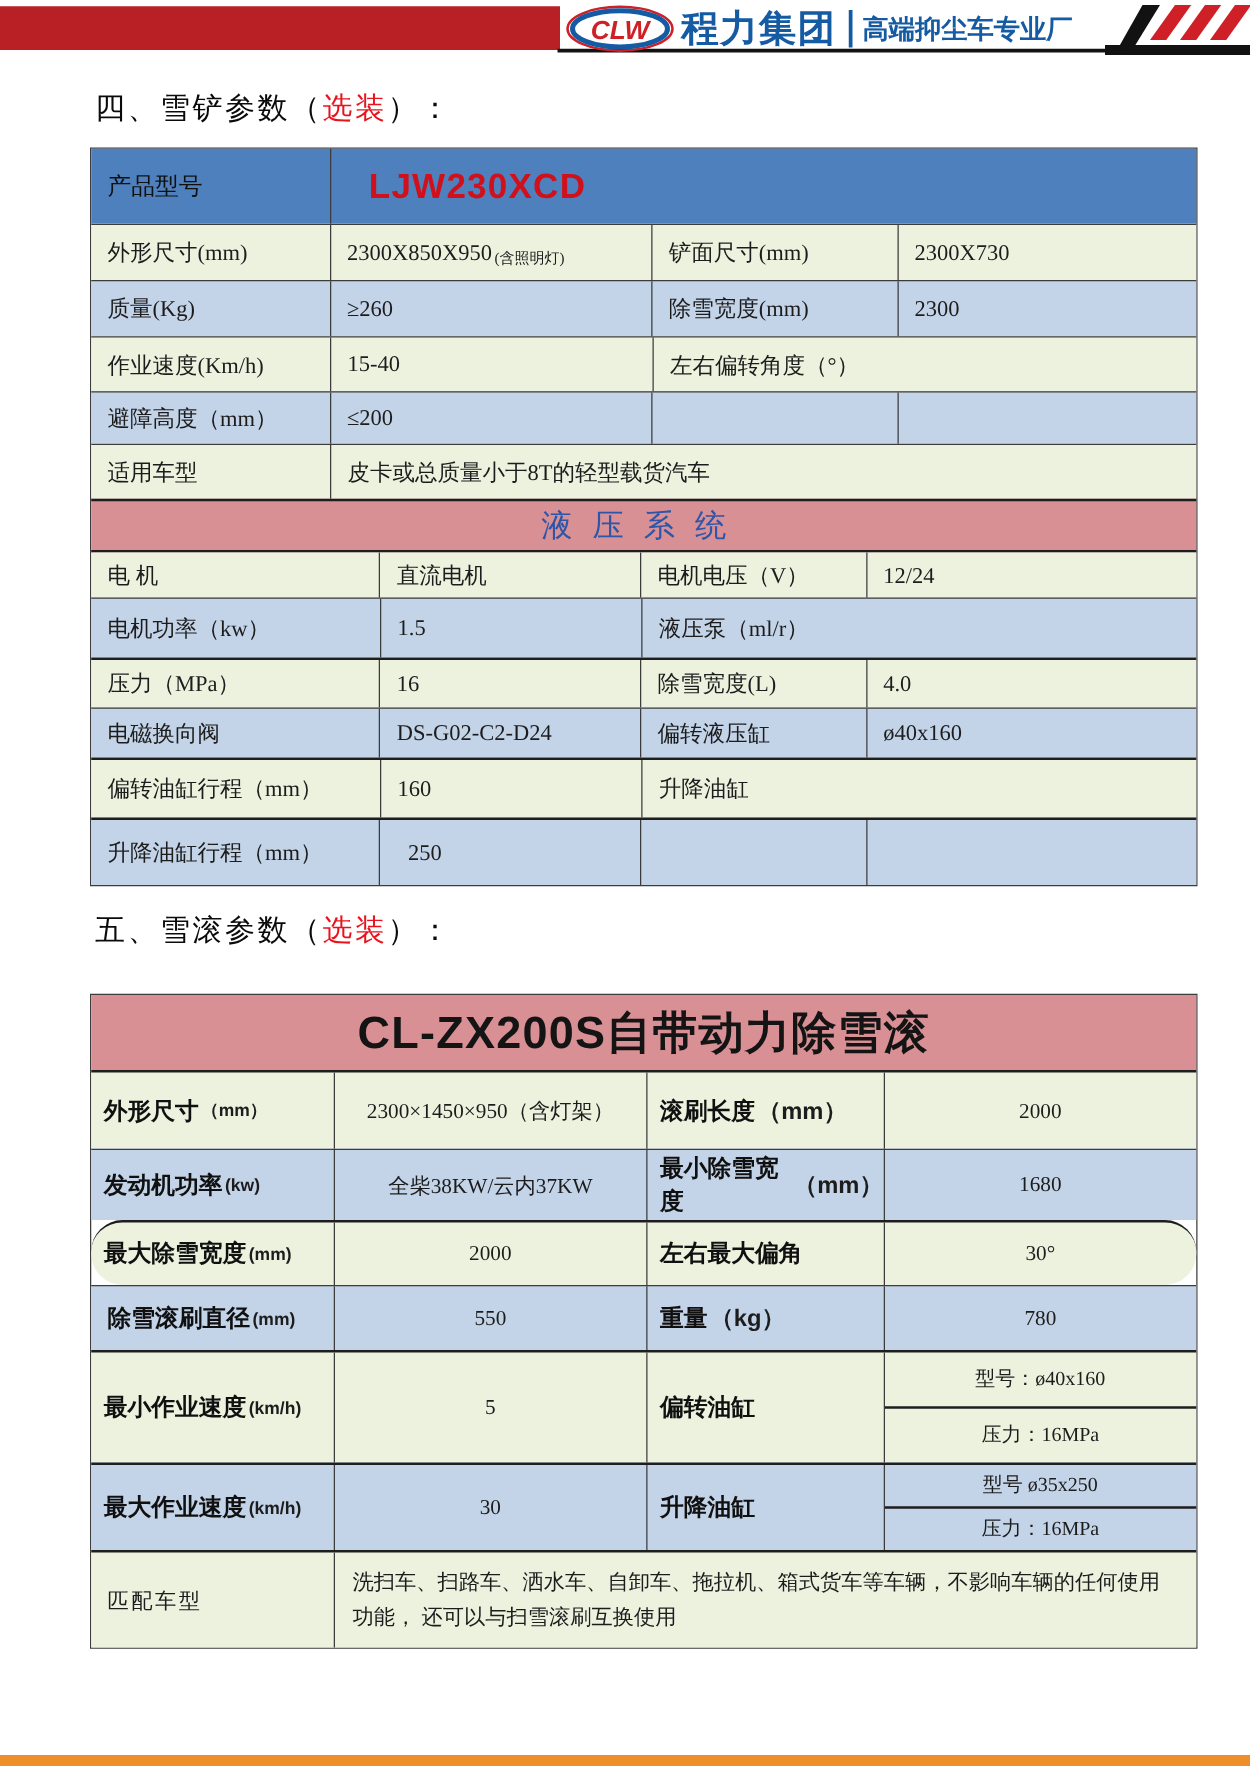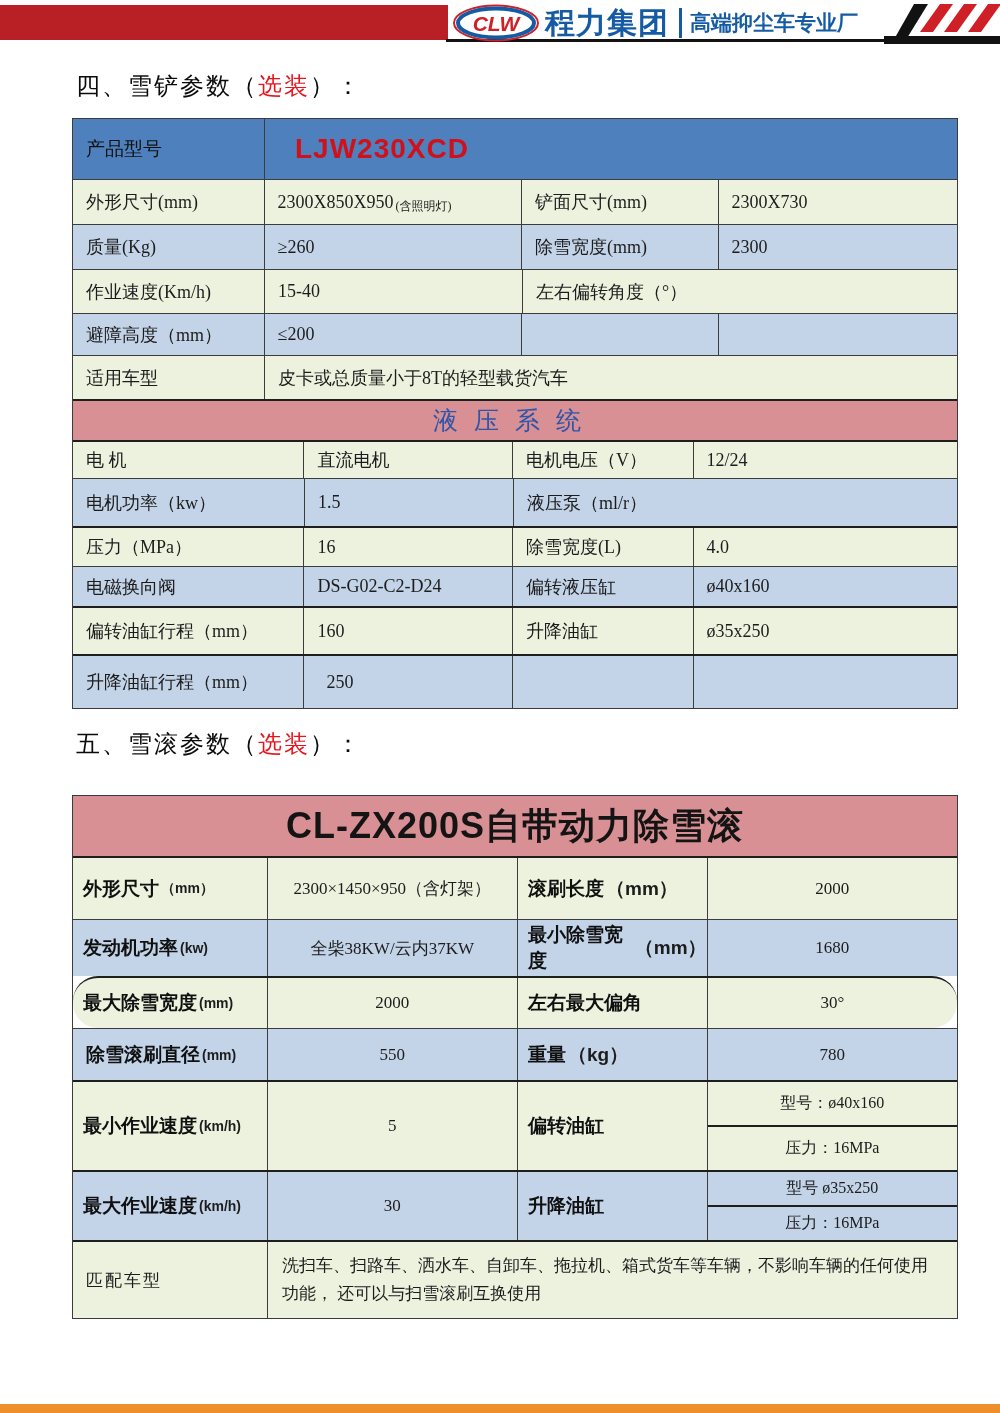--- a/index.html
+++ b/index.html
@@ -161,21 +161,20 @@
       <div class="cell c1">电磁换向阀</div>
       <div class="cell c2">DS-G02-C2-D24</div>
       <div class="cell c3">偏转液压缸</div>
       <div class="cell c4">ø40x160</div>
     </div>
 
     <div class="row t1b bg-g thick" style="height:48px;">
       <div class="cell c1">偏转油缸行程（mm）</div>
       <div class="cell c2">160</div>
       <div class="cell c3">升降油缸</div>
-      <div class="cell c4">ø35x250</div>
     </div>
 
     <div class="row t1b bg-b thick" style="height:54px;">
       <div class="cell c1">升降油缸行程（mm）</div>
       <div class="cell c2" style="padding-left:22px;">250</div>
       <div class="cell c3"></div>
       <div class="cell c4"></div>
     </div>
   </div>
 

